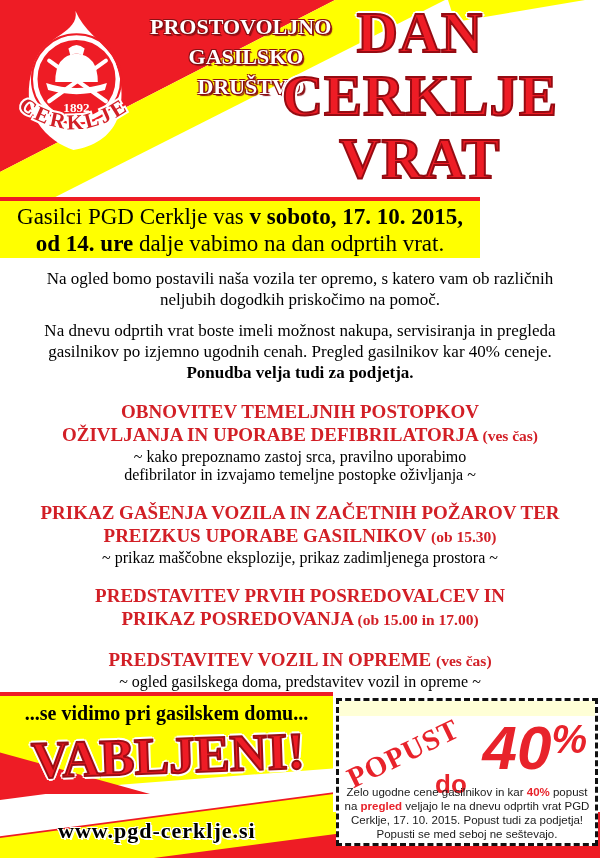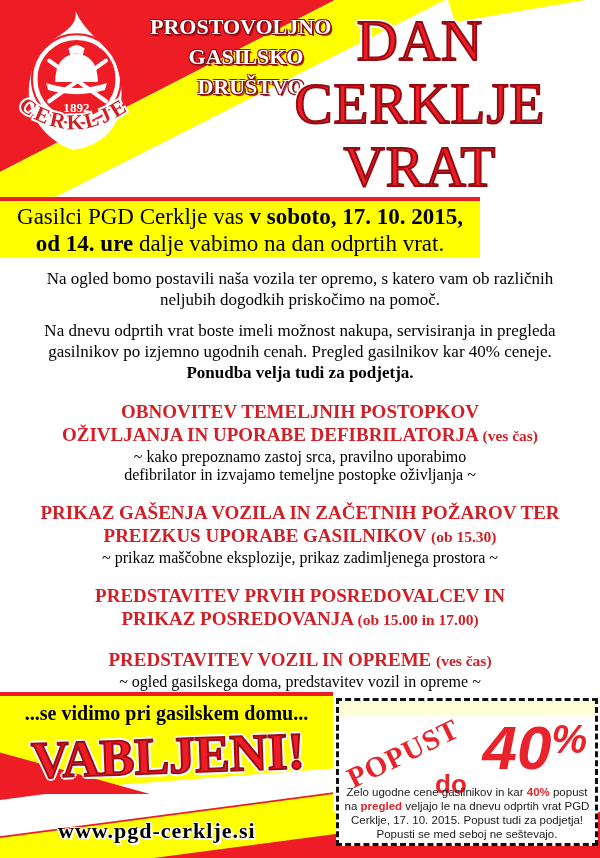--- a/index.html
+++ b/index.html
@@ -16,22 +16,22 @@
     clip-path:polygon(335px 0,445px 0,0 225px,0 172px);}
   .yellow-slash{position:absolute;inset:0;background:#ffff00;
     clip-path:polygon(448px 0,585px 0,455px 22px);}
   .org{position:absolute;left:150px;top:12px;width:170px;color:#fff;
     font-weight:bold;font-size:22px;line-height:30px;white-space:nowrap;
     text-shadow:1px 1px 0 #8b0f14,-1px -1px 0 #8b0f14,1px -1px 0 #8b0f14,-1px 1px 0 #8b0f14,2px 2px 1px #8b0f14;}
   .org-l{text-align:center;}
   .org-l2{margin-left:22px;}
   .org-l3{margin-left:32px;}
   .logo{position:absolute;left:6px;top:8px;}
-  .title{position:absolute;left:243px;top:9px;width:354px;text-align:center;
-    font-weight:normal;font-size:57px;line-height:63px;letter-spacing:1px;
+  .title{position:absolute;left:243px;top:1px;width:354px;text-align:center;
+    font-weight:bold;font-size:57px;line-height:63px;letter-spacing:1px;
     color:#ee1c25;-webkit-text-stroke:2px #960b12;
     text-shadow:3px 0 0 #fff,-3px 0 0 #fff,0 3px 0 #fff,0 -3px 0 #fff,2px 2px 0 #fff,-2px -2px 0 #fff,2px -2px 0 #fff,-2px 2px 0 #fff;}
   
   .invite{width:480px;height:61px;background:#ffff00;border-top:4px solid #ee1c25;
     box-sizing:border-box;text-align:center;font-size:23px;line-height:27px;padding-top:2px;color:#000;}
   .b{font-weight:bold;}
   
   .content{box-sizing:border-box;width:600px;height:434px;overflow:hidden;
     padding:6px 18px 0 18px;text-align:center;color:#000;}
   .p1,.p2{font-size:17px;line-height:21px;margin:4px 0 10px 0;white-space:pre-line;}

